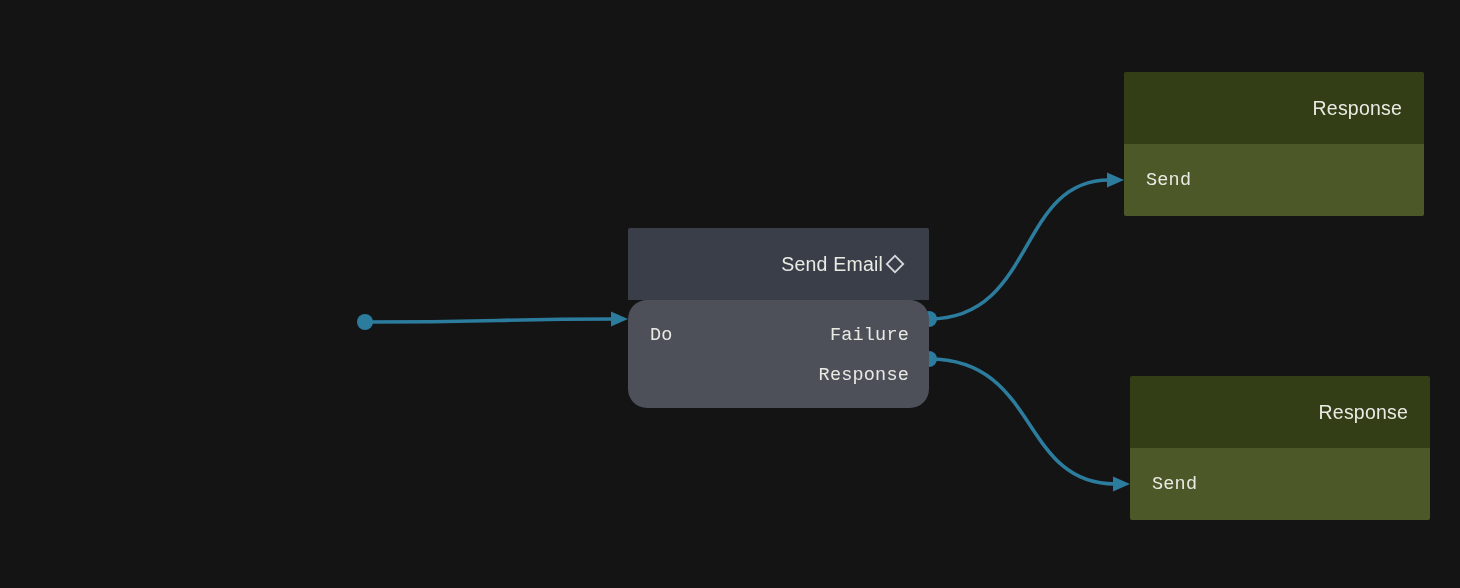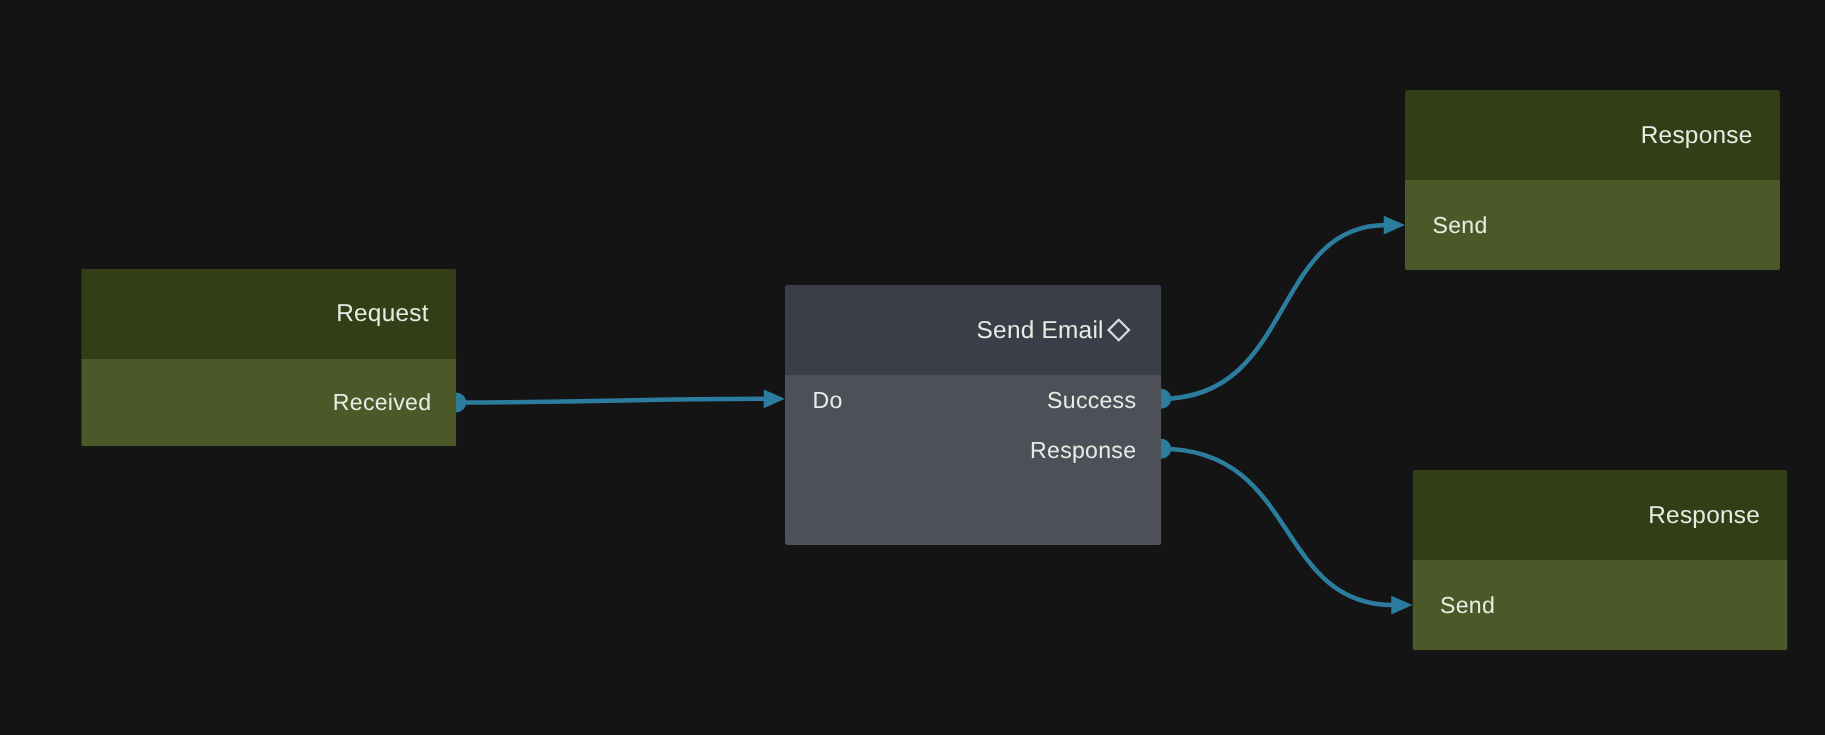--- a/index.html
+++ b/index.html
@@ -40,37 +40,40 @@
   .node.green .header { background: #333e17; }
   .node.green .body   { background: #4d5829; }
   .node.slate .header { background: #3a3e49; }
   .node.slate .body   { background: #4d5059; }
   .body { position: relative; }
   .port-row {
     display: flex;
     align-items: center;
     font-size: 18.5px;
     letter-spacing: 0.2px;
+    font-family: Liberation Mono, monospace;
   }
   .port-row.in  { justify-content: flex-start; padding-left: 22px; }
   .port-row.out { justify-content: flex-end;  padding-right: 20px; }
 
   
   #node-request { left: 65px; top: 215px; width: 300px; }
   #node-request .body { height: 70px; }
   #node-request .port-row { height: 70px; }
 
   
   #node-send-email { left: 628px; top: 228px; width: 301px; }
   #node-send-email .body {
-    height: 136px;
+    height: 108px;
     box-sizing: border-box;
+    padding-top: 15px;
     display: grid;
     grid-template-columns: 1fr 1fr;
     grid-auto-rows: 40px;
+    border-radius: 19px;
   }
   #node-send-email .port-row { height: 40px; }
   #node-send-email .cell-empty { grid-column: 1; }
 
   
   #node-response-success { left: 1124px; top: 72px;  width: 300px; }
   #node-response-failure { left: 1130px; top: 376px; width: 300px; }
   .response-body { height: 72px; }
   .response-body .port-row { height: 72px; }
 
@@ -92,46 +95,36 @@
       <circle cx="365" cy="322" r="8" fill="#2c7c9e"></circle>
       <polygon points="628,319 611,311.5 611,326.5" fill="#2c7c9e"></polygon>
       <path d="M 929 319 C 1036.25 319, 1016.75 180, 1109 180" fill="none" stroke="#2c7c9e" stroke-width="3.6" stroke-linecap="round"></path>
       <circle cx="929" cy="319" r="8" fill="#2c7c9e"></circle>
       <polygon points="1124,180 1107,172.5 1107,187.5" fill="#2c7c9e"></polygon>
       <path d="M 929 359 C 1039.55 359, 1019.45 484, 1115 484" fill="none" stroke="#2c7c9e" stroke-width="3.6" stroke-linecap="round"></path>
       <circle cx="929" cy="359" r="8" fill="#2c7c9e"></circle>
       <polygon points="1130,484 1113,476.5 1113,491.5" fill="#2c7c9e"></polygon>
     </svg>
 
-  <div class="node green" id="node-request">
-    <div class="header">
-      <span>Request</span>
-    </div>
-    <div class="body">
-      <div class="port-row out">
-        <span>Received</span>
-      </div>
-    </div>
-  </div>
 
   <div class="node slate" id="node-send-email">
     <div class="header">
       <span>Send Email</span>
       <span class="diamond-wrap">
         <svg width="24" height="24" viewBox="0 0 24 24">
           <rect x="6.2" y="6.2" width="11.6" height="11.6" transform="rotate(45 12 12)" fill="none" stroke="#d9dbdf" stroke-width="1.8"></rect>
         </svg>
       </span>
     </div>
     <div class="body">
       <div class="port-row in">
         <span>Do</span>
       </div>
       <div class="port-row out">
-        <span>Success</span>
+        <span>Failure</span>
       </div>
       <div class="cell-empty"></div>
       <div class="port-row out">
         <span>Response</span>
       </div>
     </div>
   </div>
 
   <div class="node green" id="node-response-success">
     <div class="header">

